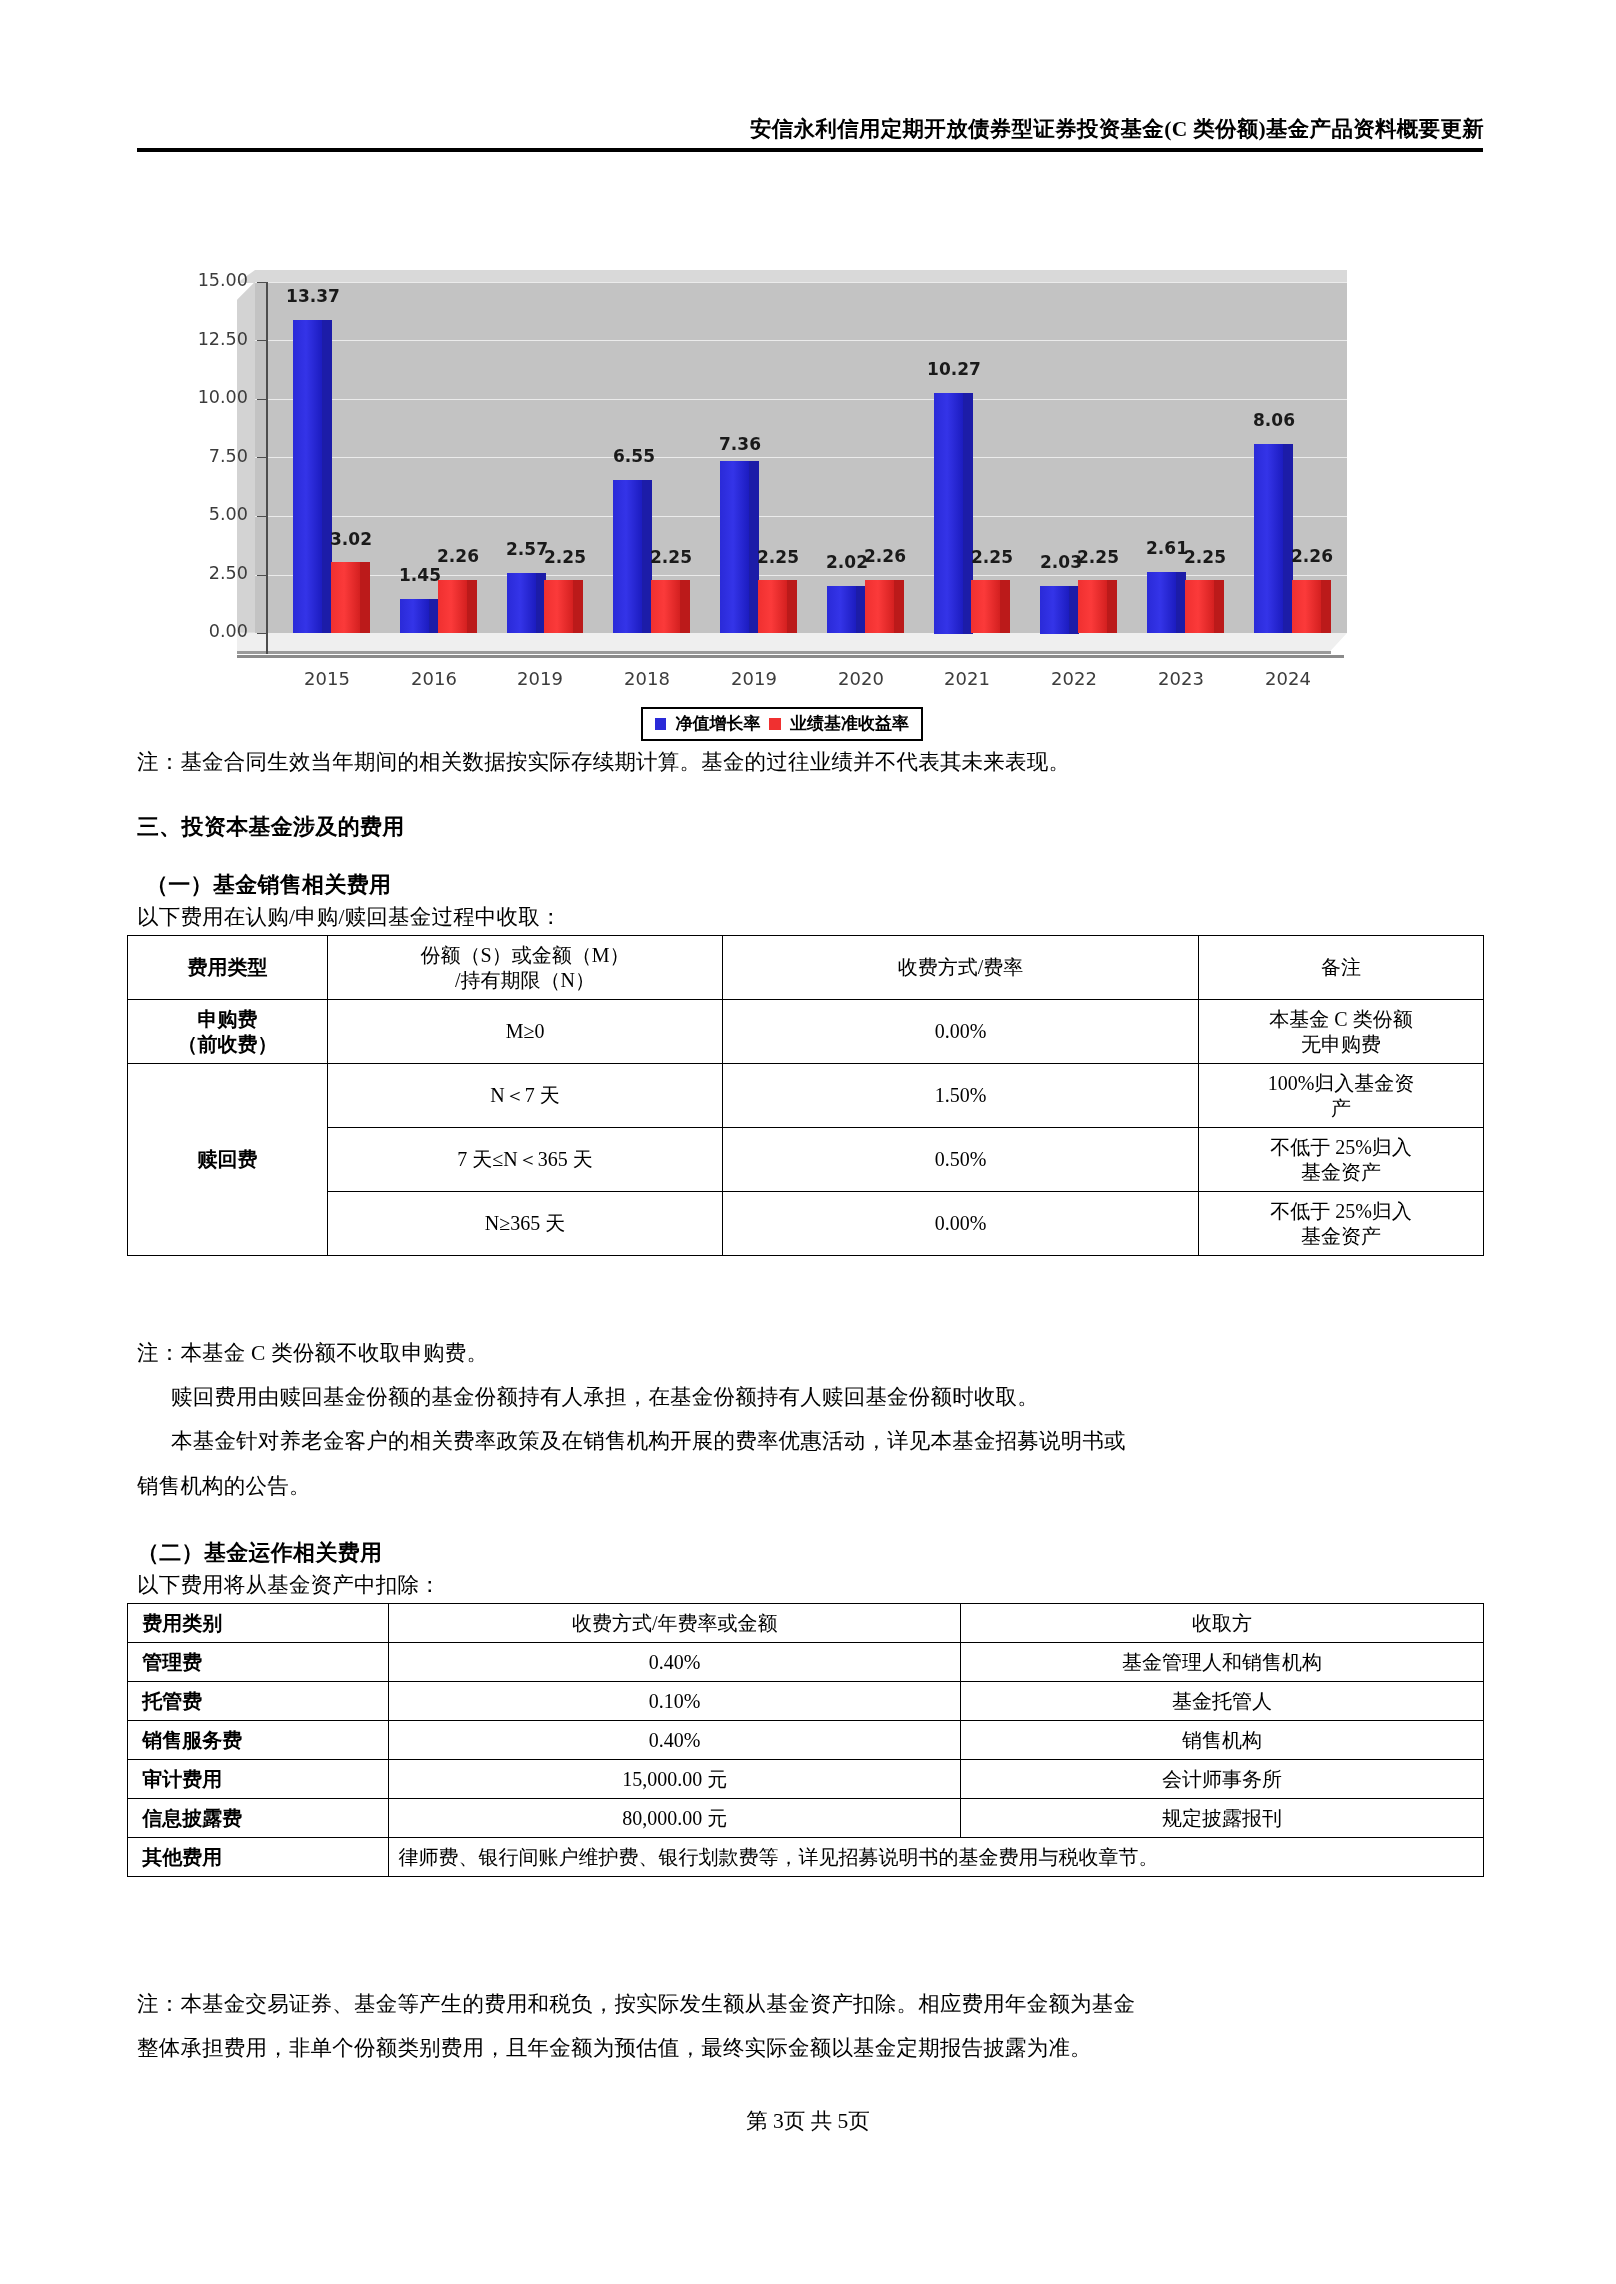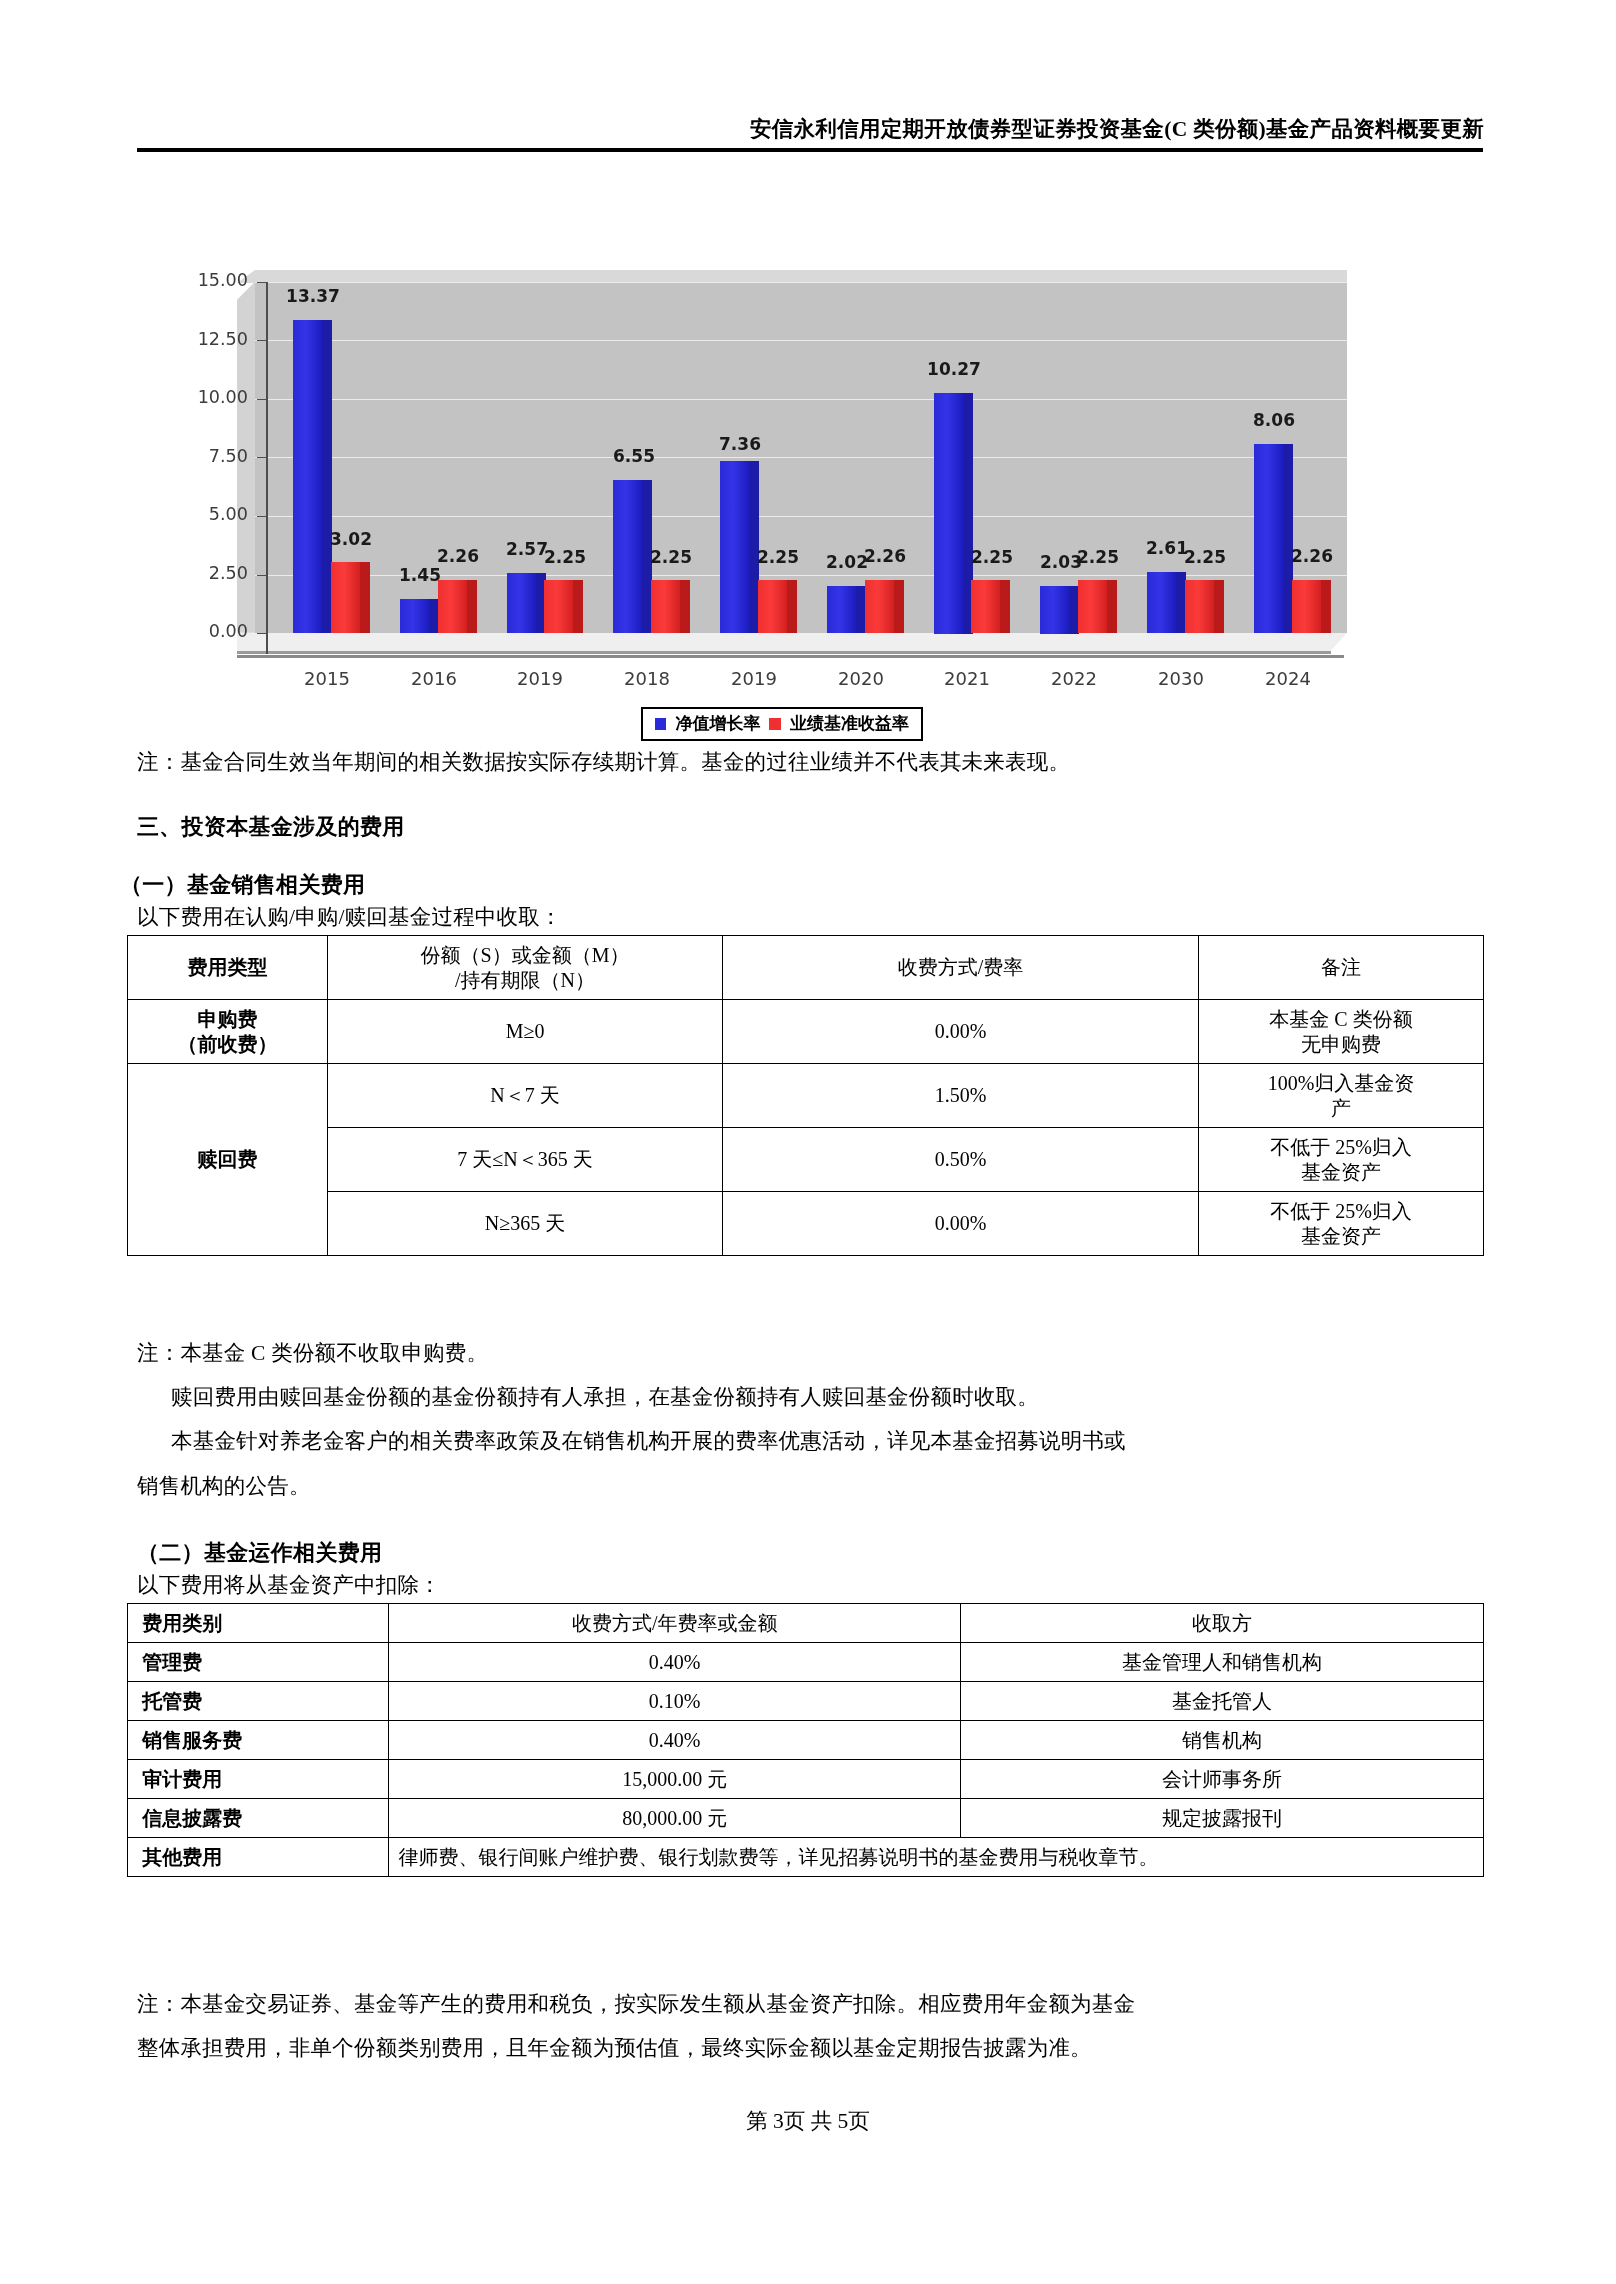--- a/index.html
+++ b/index.html
@@ -256,36 +256,36 @@
         </div>
       <div id="xlabels">
           <div class="xlabel" style="left: 60px;">2015</div>
           <div class="xlabel" style="left: 167px;">2016</div>
           <div class="xlabel" style="left: 273px;">2019</div>
           <div class="xlabel" style="left: 380px;">2018</div>
           <div class="xlabel" style="left: 487px;">2019</div>
           <div class="xlabel" style="left: 594px;">2020</div>
           <div class="xlabel" style="left: 700px;">2021</div>
           <div class="xlabel" style="left: 807px;">2022</div>
-          <div class="xlabel" style="left: 914px;">2030</div>
+          <div class="xlabel" style="left: 914px;">2023</div>
           <div class="xlabel" style="left: 1021px;">2024</div>
         </div>
     </div>
     <div class="legend">
       <span class="sw" id="lg-sw0" style="background: rgb(42, 42, 216);"></span>
       <span class="txt">净值增长率</span>
       <span class="sw" id="lg-sw1" style="background: rgb(240, 48, 48);"></span>
       <span class="txt">业绩基准收益率</span>
     </div>
   </div>
 
   <div class="p" style="left:137px; top:752px;">注：基金合同生效当年期间的相关数据按实际存续期计算。基金的过往业绩并不代表其未来表现。</div>
 
   <div class="h3" style="left:137px; top:812px;">三、投资本基金涉及的费用</div>
-  <div class="h3" style="left:120px; top:870px;">（一）基金销售相关费用</div>
+  <div class="h3" style="left:146px; top:870px;">（一）基金销售相关费用</div>
   <div class="p" style="left:137px; top:907px;">以下费用在认购/申购/赎回基金过程中收取：</div>
 
   <table class="t1">
     <tbody>
         <tr>
       <th class="lbl" style="width:195px;">费用类型</th>
       <th style="width:397px;">
         <div>份额（S）或金额（M）</div>
         <div>/持有期限（N）</div>
       </th>

